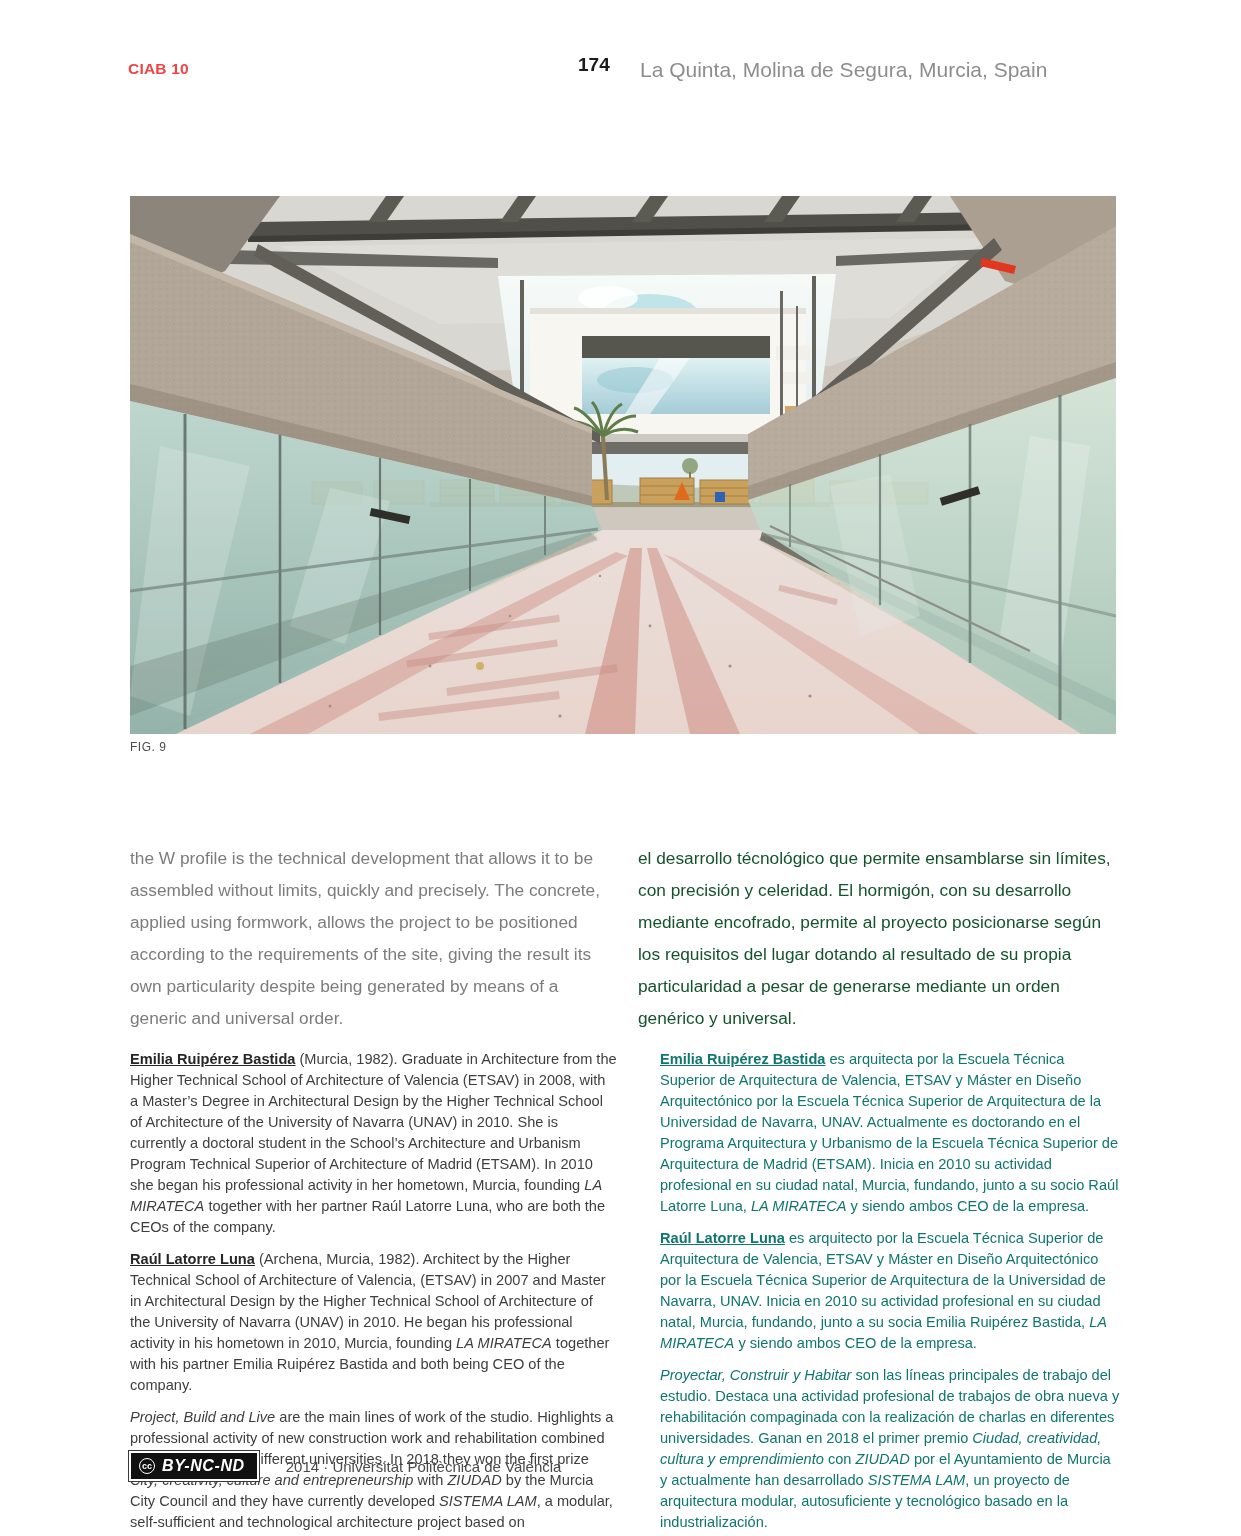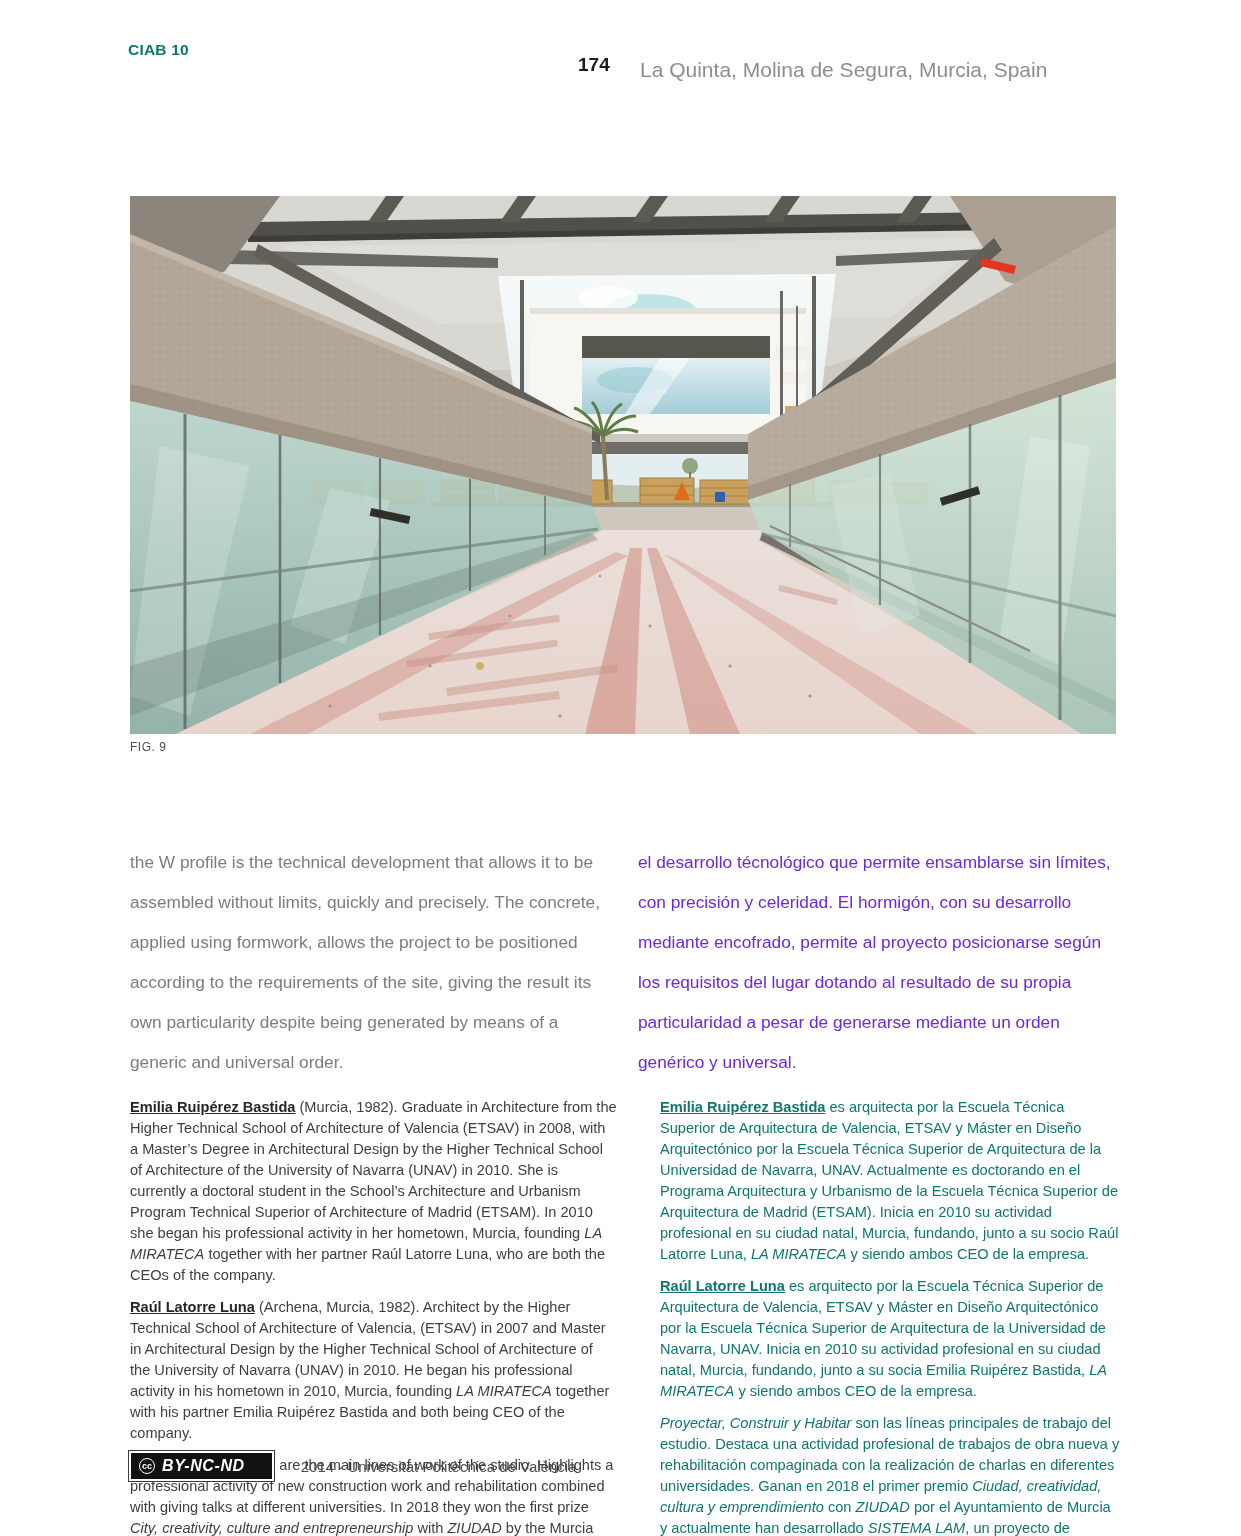--- a/index.html
+++ b/index.html
@@ -2,46 +2,46 @@
 <html><head>
 <meta charset="utf-8">
 <style>
   * { margin:0; padding:0; box-sizing:border-box; }
   html,body { background:#e8e8e8; }
   .page {
     position:relative; width:1241px; height:1536px; background:#ffffff;
     font-family:"Liberation Sans", sans-serif; overflow:hidden; margin:0 auto;
   }
   
-  .hdr-edition { position:absolute; left:128px; top:41px; font-size:15.5px; font-weight:700; color:#0f766e; letter-spacing:.2px;text-align:center; }
+  .hdr-edition { position:absolute; left:128px; top:60px; font-size:15.5px; font-weight:700; color:#ef4444; letter-spacing:.2px;text-align:center; }
   .hdr-page    { position:absolute; left:578px; top:54px; font-size:19px; font-weight:700; color:#1b1b1b; }
   .hdr-titleblock { position:absolute; left:640px; top:53px; width:480px; }
   .hdr-title    { font-size:15.5px; font-weight:700; color:#161616; line-height:1.3; }
   .hdr-subtitle { font-size:21px; font-weight:400; color:#8d8d8d; line-height:1.3; margin-top:3px; }
   
   .figure { position:absolute; left:130px; top:196px; width:986px; height:538px; overflow:hidden; background:#cfc8be; }
   .figure svg { display:block; width:100%; height:100%; }
   .figcaption { position:absolute; left:130px; top:740px; font-size:12px; color:#4c4c4c; letter-spacing:.5px; }
   
   .col { position:absolute; top:842px; }
   .col-left  { left:130px; width:487px; }
   .col-right { left:638px; width:482px; }
-  .intro { font-size:17.3px; line-height:40px; margin-bottom:15px; }
+  .intro { font-size:17.3px; line-height:32px; margin-bottom:15px; }
   .col-left  .intro { color:#7c7c7c; }
-  .col-right .intro { color:#6d28d9; }
+  .col-right .intro { color:#14532d; }
   .bio { font-size:14.6px; line-height:21px; margin-bottom:11px; }
   .col-left  .bio { color:#3e3e3e; }
   .col-right .bio { color:#0f766e;margin-left:22px; }
   .bio .b { font-weight:700;text-decoration:underline; }
   .col-left .bio .b { color:#262626; }
   .bio .i { font-style:italic; }
   
   .footer { position:absolute; left:128px; top:1450px; display:flex; align-items:center; gap:26px; }
   .cc-badge { border:1px solid #3a3a3a; background:#ffffff; padding:2px; display:inline-block; }
-  .cc-inner { background:#111111; border:1px solid #111111; color:#ffffff; display:flex; align-items:center; gap:7px; padding:3px 26px 3px 7px; }
+  .cc-inner { background:#111111; border:1px solid #111111; color:#ffffff; display:flex; align-items:center; gap:7px; padding:3px 11px 3px 7px; }
   .cc-circle { width:16px; height:16px; border:1.4px solid #ffffff; border-radius:50%; font-size:9px; font-weight:700; display:flex; align-items:center; justify-content:center; letter-spacing:0; }
   .cc-license { font-size:16px; font-weight:700; letter-spacing:.6px;font-style:italic; }
   .footer-credit { font-size:15px; color:#4a4a4a; }
 </style>
 </head>
 <body>
 
 <div class="page">
 
   <div class="hdr-edition">CIAB 10</div>

